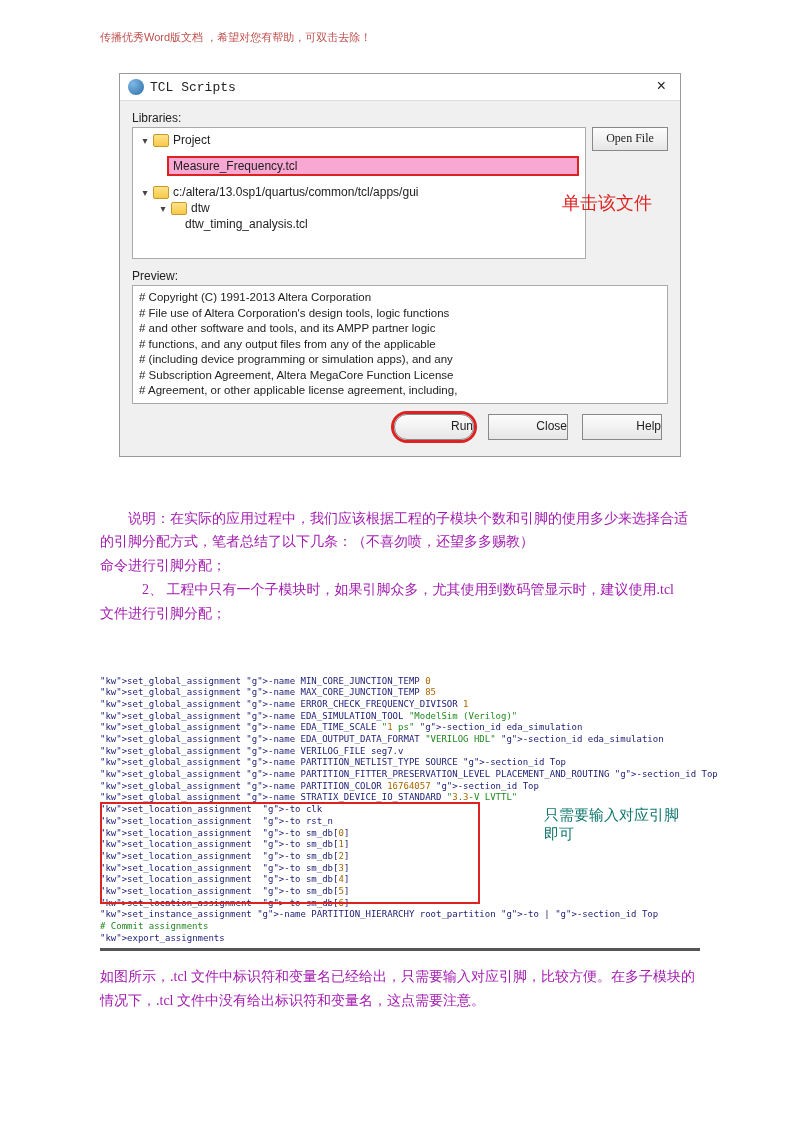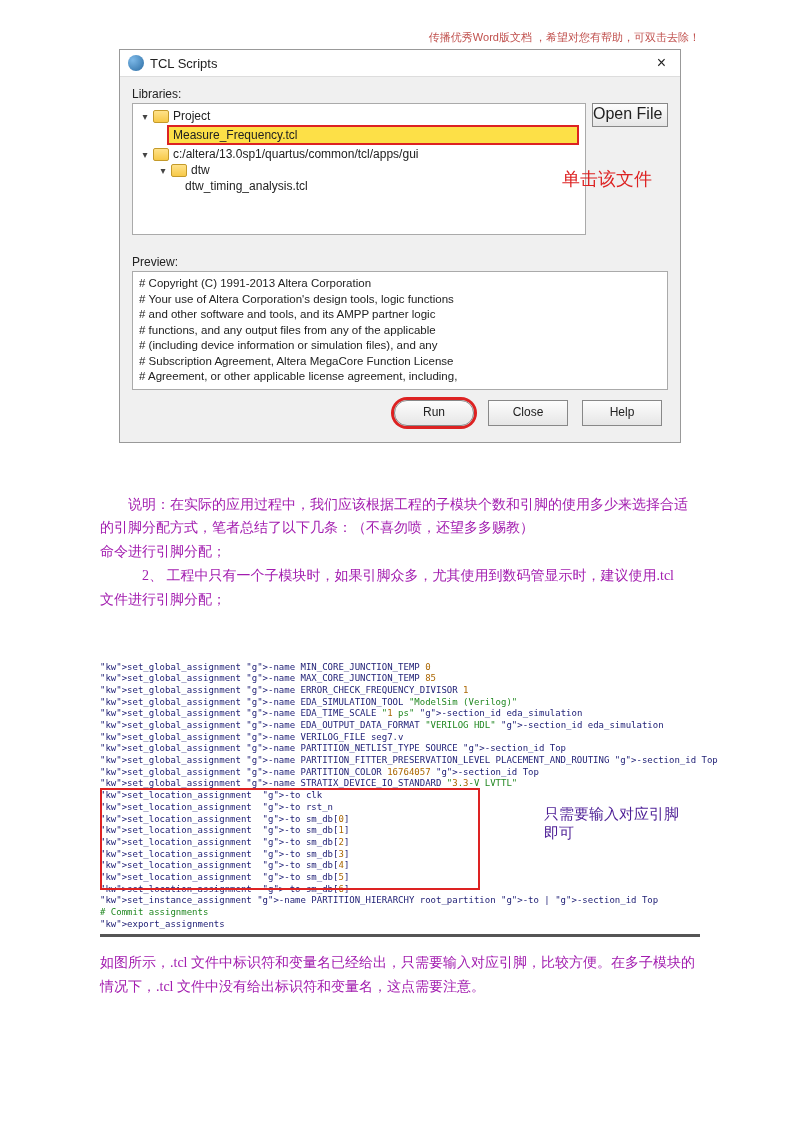--- a/index.html
+++ b/index.html
@@ -6,41 +6,42 @@
     margin: 0;
     padding: 0;
     background: #fff;
     font-family: "Microsoft YaHei", Arial, sans-serif;
     width: 800px;
   }
   .page {
     padding: 30px 100px 40px 100px;
   }
   .header-note {
-    text-align: right;
+    text-align: left;
     font-size: 11px;
     color: #c0504d;
-    margin-bottom: 4px;
+    margin-bottom: 28px;
   }
   
   .dialog {
     border: 1px solid #999;
     background: #f0f0f0;
     width: 560px;
     margin: 0 auto 50px auto;
     font-family: "Segoe UI", Arial, sans-serif;
     font-size: 12px;
     color: #222;
   }
   .titlebar {
     display: flex;
     align-items: center;
     padding: 4px 8px;
     background: #fff;
     border-bottom: 1px solid #ddd;
+    font-family: Liberation Mono, monospace;
   }
   .titlebar .ico {
     width: 16px; height: 16px;
     border-radius: 50%;
     background: radial-gradient(circle at 30% 30%, #7db9e8, #2b6ca3);
     margin-right: 6px;
     flex: 0 0 auto;
   }
   .titlebar .t-title { font-size: 13px; }
   .titlebar .t-close {
@@ -74,42 +75,43 @@
   .tog { width: 12px; text-align: center; color: #444; font-size: 10px; margin-right: 2px; }
   .folder {
     width: 14px; height: 11px;
     background: linear-gradient(#ffe28a, #f7c948);
     border: 1px solid #c49a2a;
     border-radius: 2px;
     margin-right: 4px;
     flex: 0 0 auto;
   }
   .selected {
-    background: #fde047;
+    background: #f9a8d4;
     border: 2px solid #d22;
     padding: 1px 4px;
-    margin: 1px 0;
+    margin: 8px 0;
   }
   .redtext {
     color: #d22;
     font-family: "SimSun", serif;
     font-size: 18px;
     font-weight: 400;
     position: absolute;
   }
   .callout1 { left: 430px; top: 64px; }
   .open-btn {
     width: 74px;
     height: 22px;
     border: 1px solid #888;
     background: linear-gradient(#fdfdfd,#e6e6e6);
-    font-size: 16px;
-    text-align: left;
+    font-size: 12px;
+    text-align: center;
     line-height: 20px;
     cursor: pointer;
+    font-family: Liberation Serif, serif;
   }
   .preview {
     background: #fff;
     border: 1px solid #aaa;
     margin-top: 0;
     padding: 4px 6px;
     font-size: 11.5px;
     line-height: 1.35;
     max-height: 130px;
     overflow: hidden;
@@ -119,21 +121,21 @@
     justify-content: flex-end;
     gap: 14px;
     padding: 10px 6px 6px 6px;
   }
   .btn {
     width: 78px;
     height: 24px;
     border: 1px solid #888;
     background: linear-gradient(#fdfdfd,#e6e6e6);
     font-size: 12px;
-    text-align: center;
+    text-align: right;
     line-height: 22px;
     cursor: pointer;
   }
   .circle-run {
     box-shadow: 0 0 0 3px #d22;
     border-radius: 14px;
   }
   
   .bodytext {
     font-size: 14px;
@@ -164,23 +166,23 @@
     border: 2px solid #d22;
     left: 0;
     right: 220px;
     top: 126px;
     height: 98px;
     pointer-events: none;
   }
   .redtext2 {
     position: absolute;
     right: 6px;
-    top: 142px;
-    color: #4c1d95;
-    font-family: Liberation Sans, sans-serif;
+    top: 130px;
+    color: #0f766e;
+    font-family: Liberation Serif, serif;
     font-size: 15px;
     line-height: 1.3;
     width: 150px;
   }
   .tree-rel { position: relative; }
 </style>
 </head>
 <body>
 
 <div class="page">
@@ -216,27 +218,27 @@
             <span>dtw</span>
           </div>
           <div class="tree-line" style="margin-left:46px">
             <span>dtw_timing_analysis.tcl</span>
           </div>
         </div>
         <div class="open-btn">Open File</div>
         <div class="redtext callout1">单击该文件</div>
       </div>
 
-      <span class="lbl" style="margin-top:20px">Preview:</span>
+      <span class="lbl" style="margin-top:10px">Preview:</span>
       <div class="preview">
         <div># Copyright (C) 1991-2013 Altera Corporation</div>
-        <div># Your use of Altera Corporation's design tools, logic functions</div>
+        <div># File use of Altera Corporation's design tools, logic functions</div>
         <div># and other software and tools, and its AMPP partner logic</div>
         <div># functions, and any output files from any of the applicable</div>
-        <div># (including device information or simulation files), and any</div>
+        <div># (including device programming or simulation apps), and any</div>
         <div># Subscription Agreement, Altera MegaCore Function License</div>
         <div># Agreement, or other applicable license agreement, including,</div>
       </div>
 
       <div class="btn-row">
         <div class="btn circle-run">Run</div>
         <div class="btn">Close</div>
         <div class="btn">Help</div>
       </div>
     </div>

